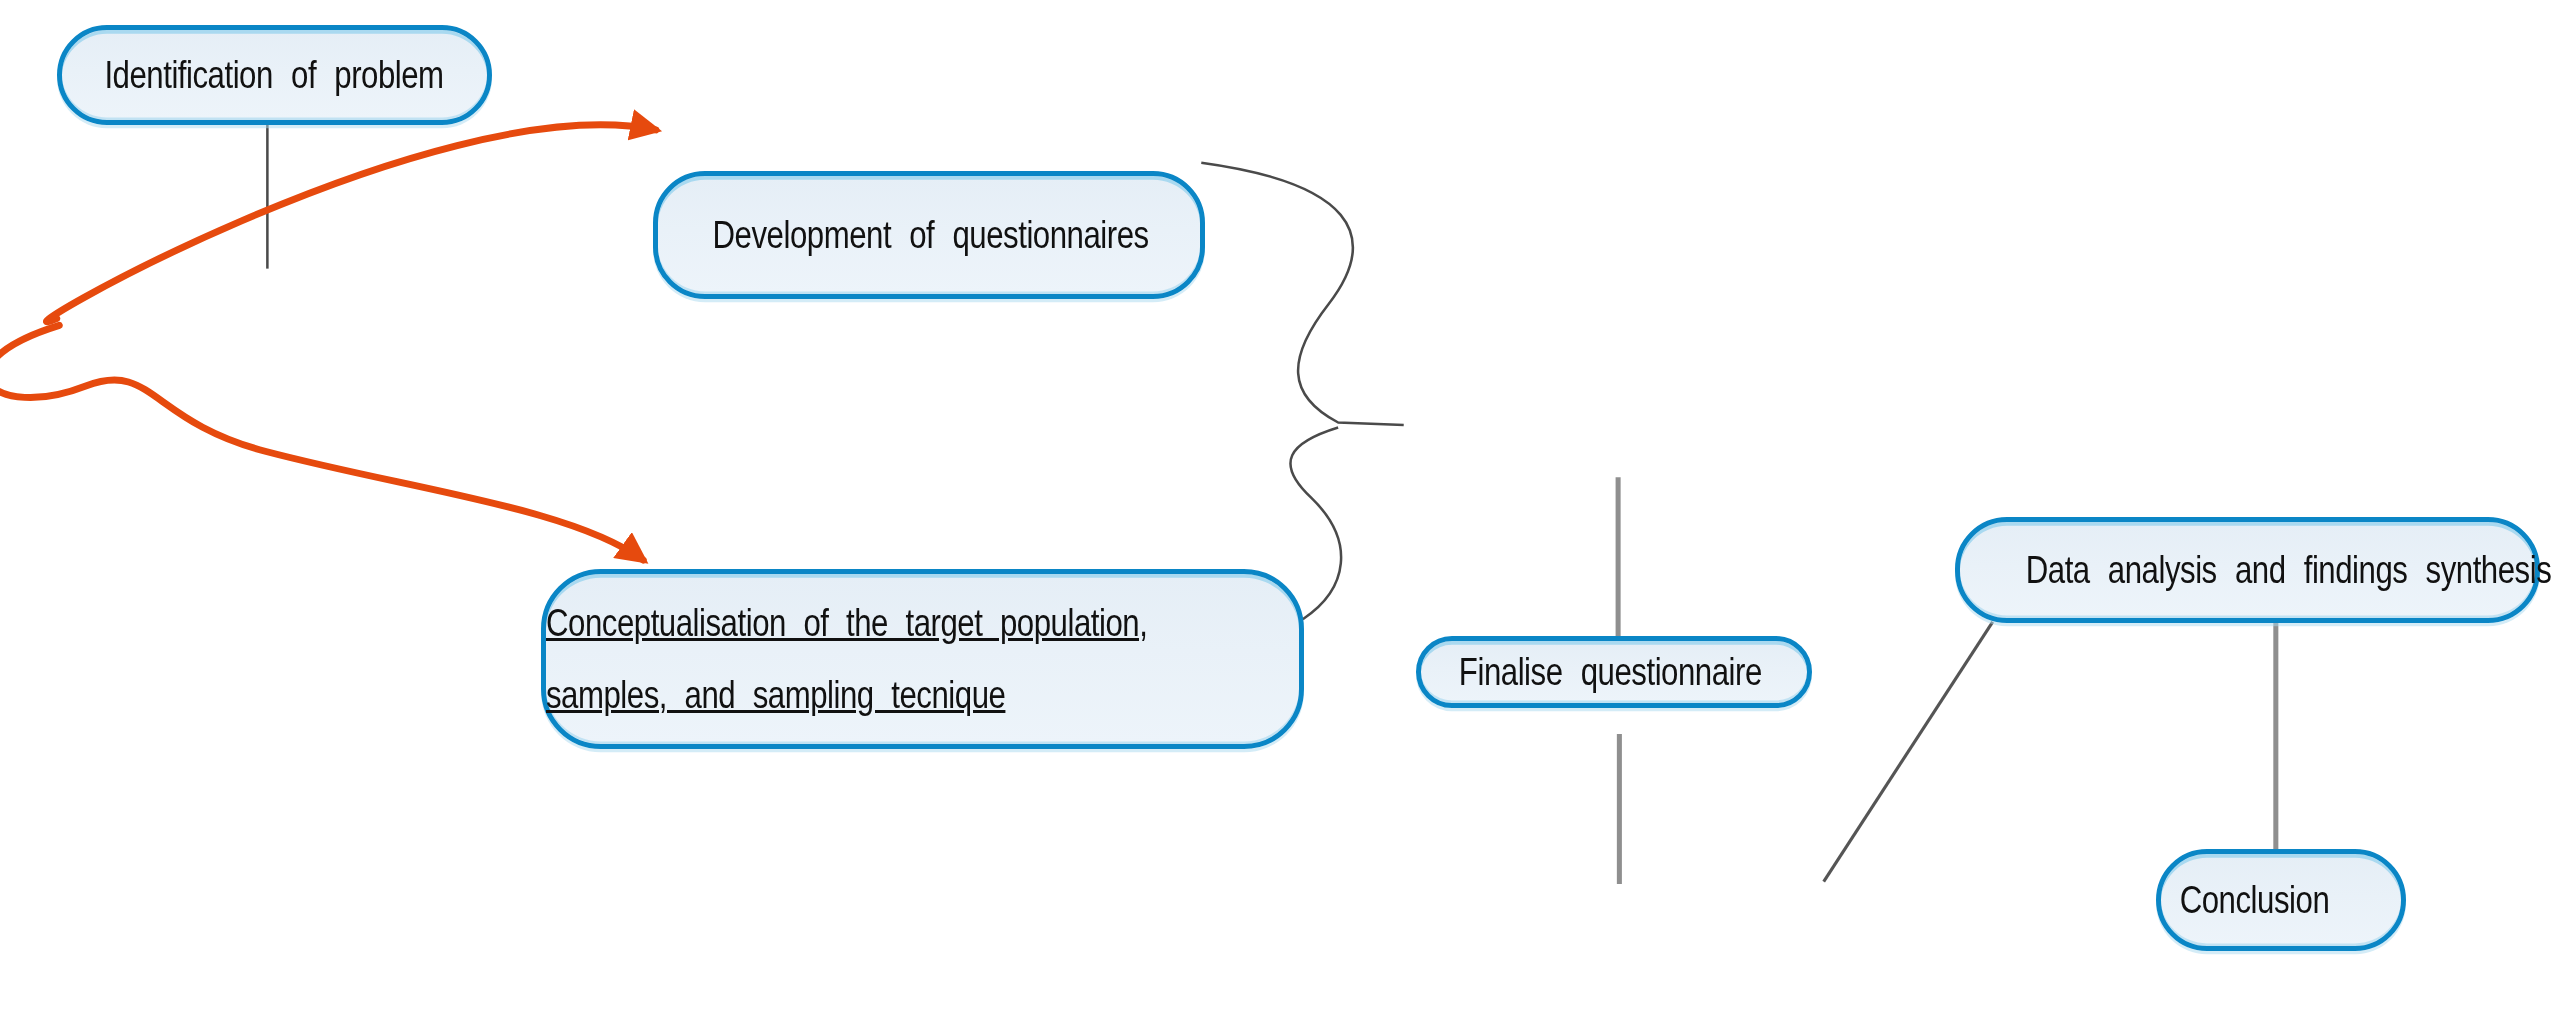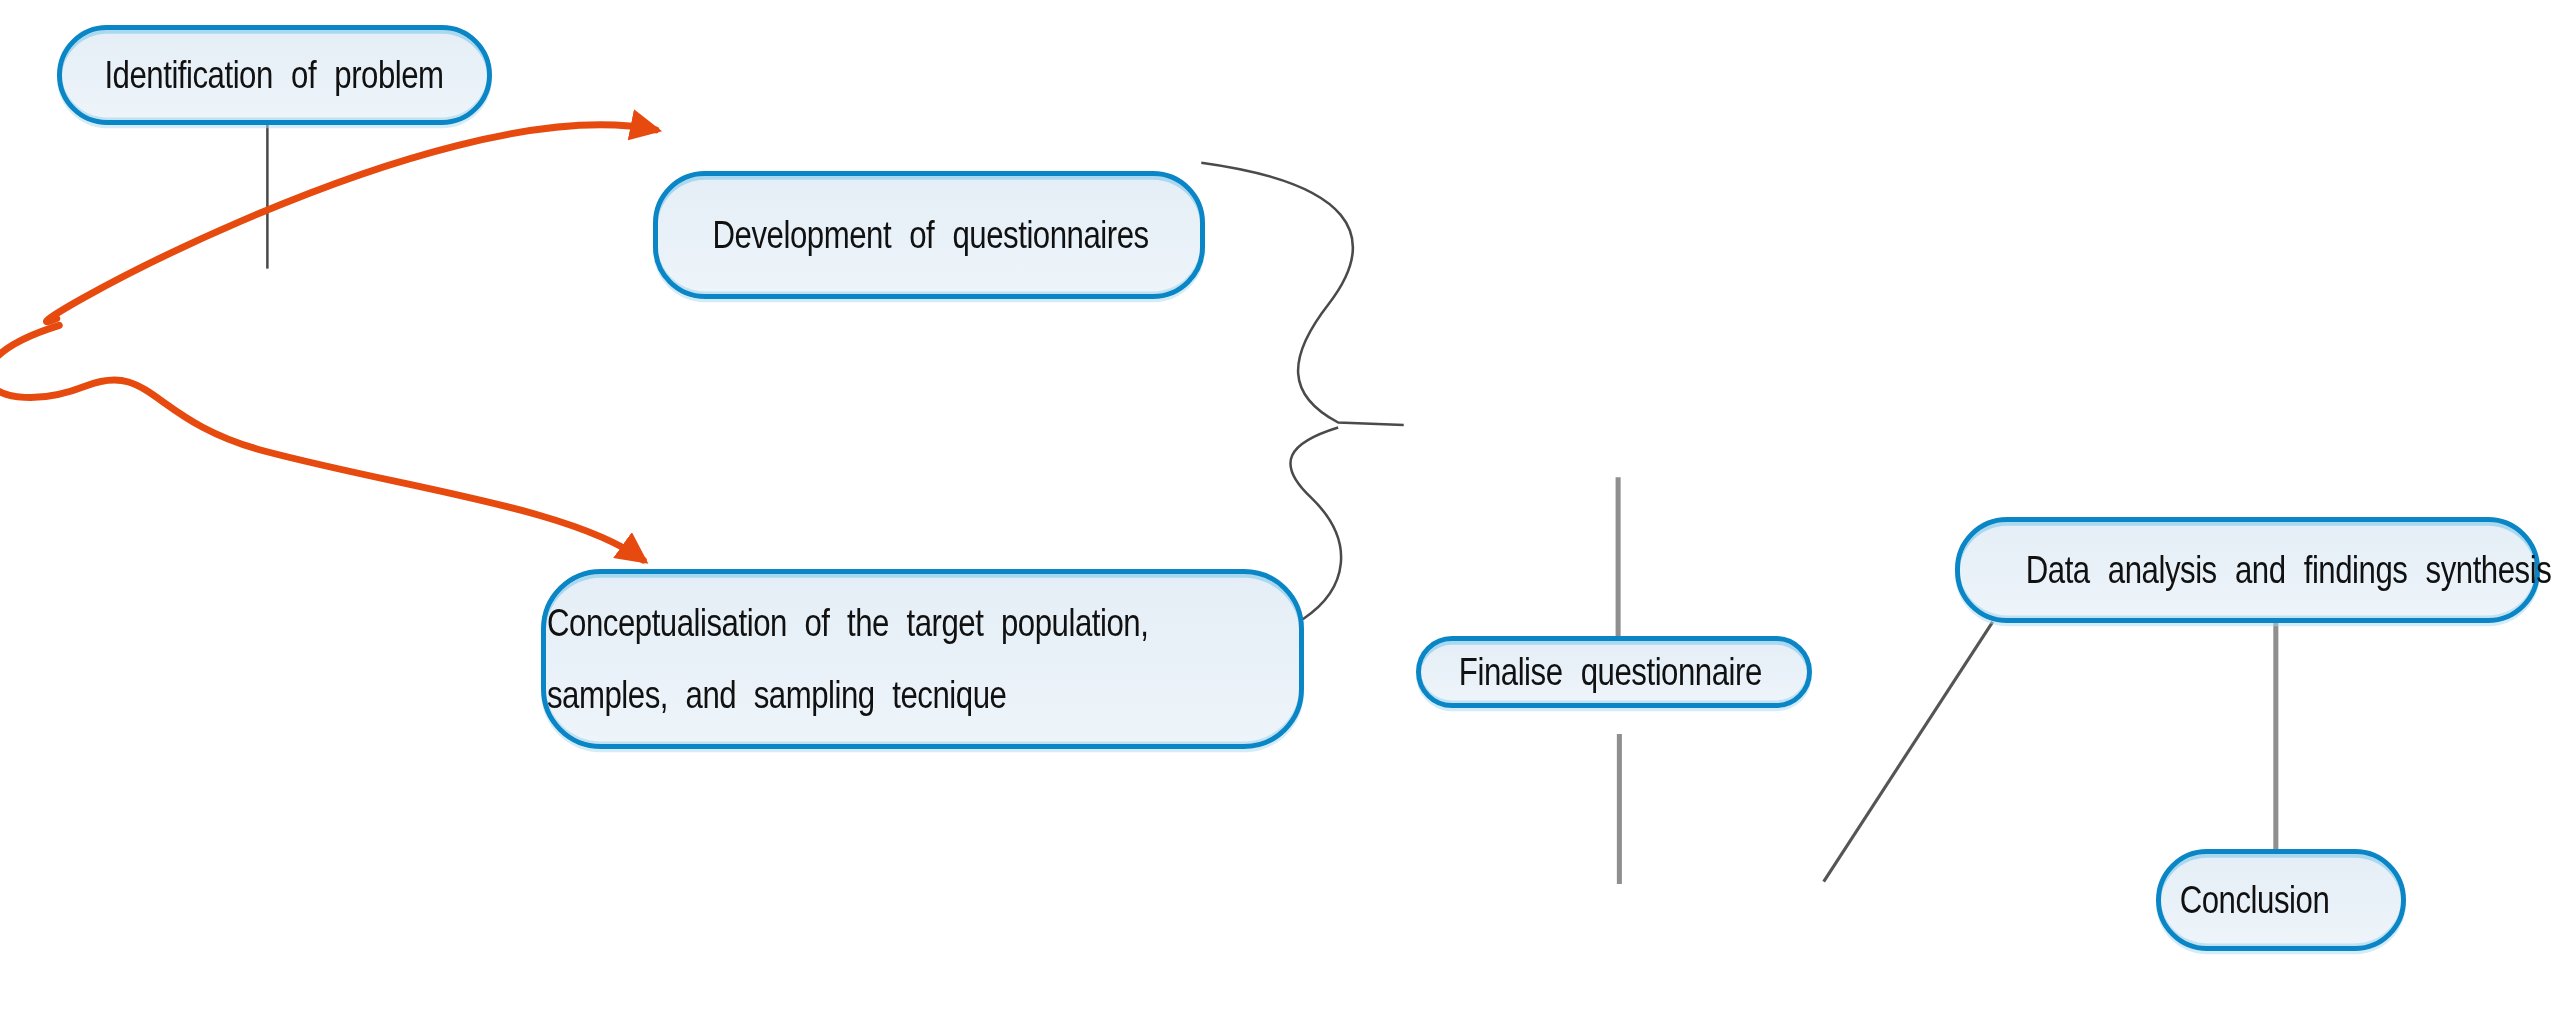--- a/index.html
+++ b/index.html
@@ -39,21 +39,21 @@
     font-size:39px;
   }
   .node .lbl{
     display:inline-block;
     transform:scaleX(.8);
     transform-origin:center center;
     white-space:nowrap;
     word-spacing:.32em;
     letter-spacing:-0.6px;
   }
-  .node.multiline{justify-content:flex-end;padding-left:74px;}
+  .node.multiline{justify-content:flex-start;text-decoration:underline;}
   .node.multiline .lines{
     transform:scaleX(.8);
     transform-origin:left center;
     line-height:1.85;
   }
   .node.multiline .line{white-space:nowrap;word-spacing:.3em;letter-spacing:-0.6px;}
 </style>
 </head>
 <body>
 

